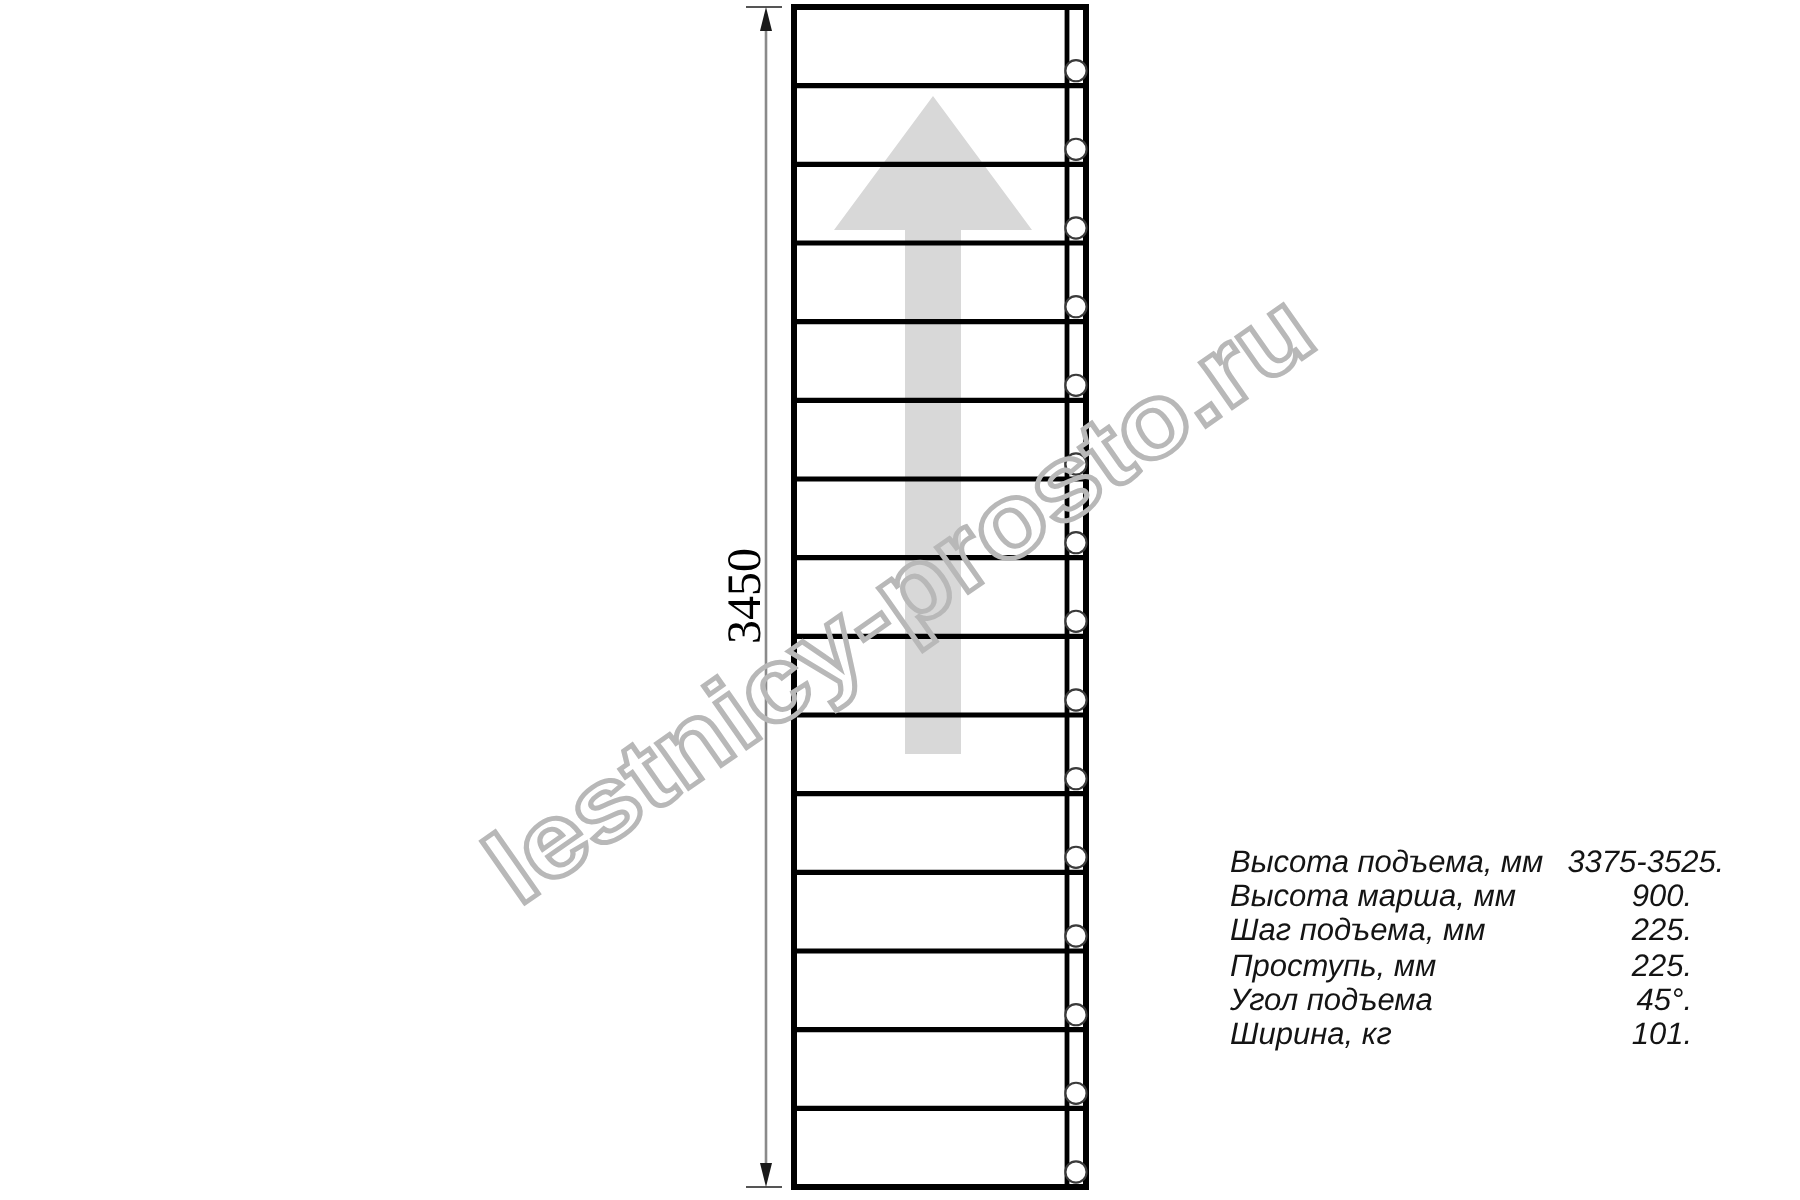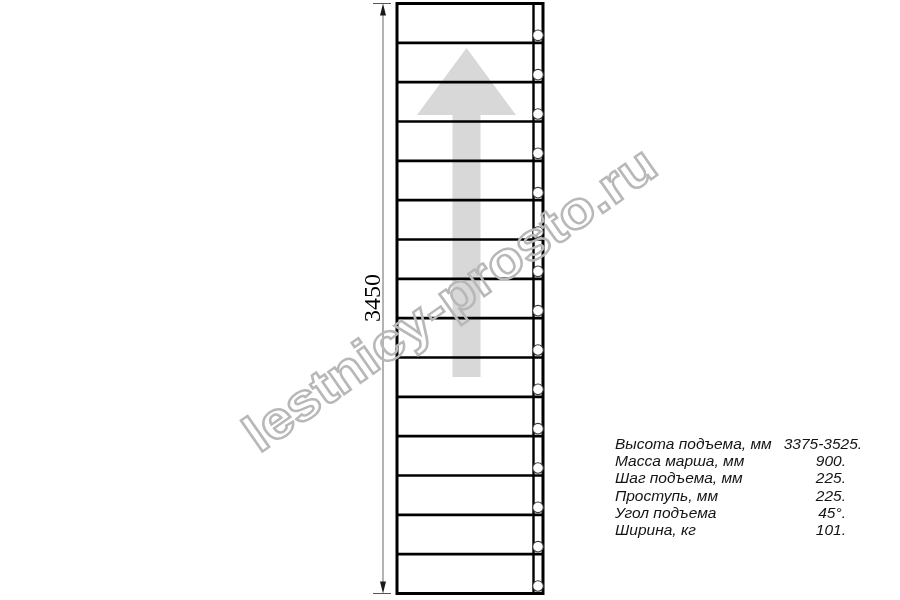--- a/index.html
+++ b/index.html
@@ -6,21 +6,21 @@
   .canvas{
     position:relative;
     width:900px;height:600px;
     background:#ffffff;
     overflow:hidden;
     font-family:"Liberation Sans",sans-serif;
   }
   .drawing-svg{position:absolute;left:0;top:0;width:900px;height:600px;}
   .spec-table{
     position:absolute;
-    left:615px;top:435px;
+    left:615px;top:423px;
     width:231px;
     font-style:italic;
     font-size:15.5px;
     line-height:17.2px;
     color:#141414;
   }
   .spec-row{display:flex;justify-content:space-between;white-space:nowrap;}
   .spec-label{text-align:left;}
   .spec-value{text-align:right;margin-left:12px;}
 </style>
@@ -82,21 +82,21 @@
 
     <text transform="translate(452,302) rotate(-35)" text-anchor="middle" dominant-baseline="middle" font-family="Liberation Sans, sans-serif" font-size="52" font-weight="bold" fill="none" stroke-width="2.4" textLength="490" lengthAdjust="spacingAndGlyphs" stroke="#b8b8b8">lestnicy-prosto.ru</text>
   </svg>
 
   <div class="spec-table">
     <div class="spec-row">
       <span class="spec-label">Высота подъема, мм</span>
       <span class="spec-value">3375-3525.</span>
     </div>
     <div class="spec-row">
-      <span class="spec-label">Масса марша, мм</span>
+      <span class="spec-label">Высота марша, мм</span>
       <span class="spec-value">900.</span>
     </div>
     <div class="spec-row">
       <span class="spec-label">Шаг подъема, мм</span>
       <span class="spec-value">225.</span>
     </div>
     <div class="spec-row">
       <span class="spec-label">Проступь, мм</span>
       <span class="spec-value">225.</span>
     </div>

